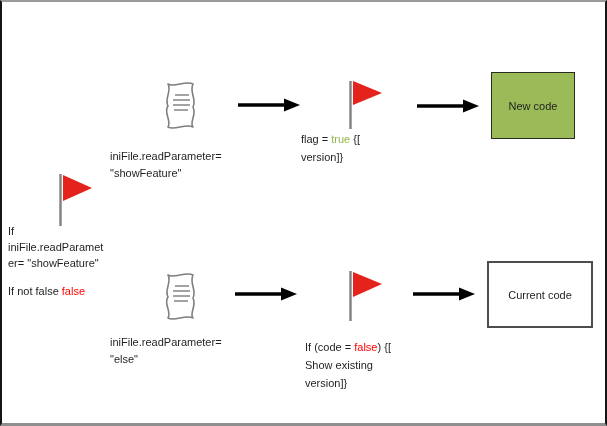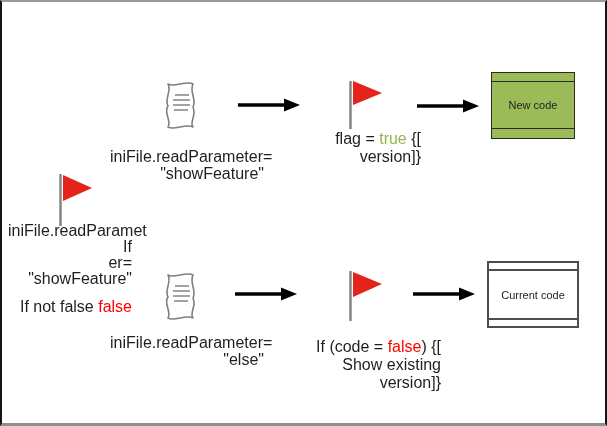--- a/index.html
+++ b/index.html
@@ -14,31 +14,31 @@
     background:#fff;
     border-top:2px solid #9a9a9a;
     border-bottom:3px solid #8f8f8f;
     border-left:2px solid #141414;
     border-right:2px solid #141414;
     overflow:hidden;
   }
   .abs { position:absolute; }
   .lbl {
     position:absolute;
-    font-size:16px;
+    font-size:11px;
     line-height:17px;
-    text-align:right;
+    text-align:left;
     color:#1f1f1f;
   }
   .cap { line-height:18px; }
   .note { line-height:16px; }
   .note .spacer { height:12px; }
   .node {
     position:absolute;
-    display:flex; flex-direction:column;
+    display:flex; 
     font-size:11px;
   }
   .node .band-top { border-bottom:1px solid #2a2a1e; }
   .node .band-bot { border-top:1px solid #2a2a1e; }
   .node .band-mid { flex:1; display:flex; align-items:center; justify-content:center; }
   .node.green {
     background:#9BBB59;
     border:1px solid #2a2a1e;
   }
   .node.white {
@@ -91,22 +91,22 @@
       <span>New code</span>
     </div>
     <div class="band-bot" style="height:10px"></div>
   </div>
 
   <svg class="abs" style="left:55px;top:171px" width="36" height="54" viewBox="0 0 36 54">
     <line x1="3.5" y1="1" x2="3.5" y2="53" stroke="#808080" stroke-width="2.4"></line>
     <polygon points="6,2 35,15 6,28" fill="#E3231C"></polygon>
   </svg>
   <div class="lbl note" style="left:6px;top:221px;width:124px">
+    <div><span>If</span></div>
     <div><span>iniFile.readParamet</span></div>
-    <div><span>If</span></div>
     <div><span>er= "showFeature"</span></div>
     <div class="spacer"></div>
     <div><span>If not false </span><span style="color: rgb(255, 0, 0);">false</span></div>
   </div>
 
   <svg class="abs" style="left:156px;top:268px" width="46" height="54" viewBox="0 0 46 54">
     <path d="M10,5 C16,9 28,1 35,5 C31,13 39,20 35,28 C39,36 31,43 35,48 C28,44 16,52 10,48 C14,41 5,34 10,27 C6,20 14,12 10,5 Z" fill="#ffffff" stroke="#7F7F7F" stroke-width="1.6" stroke-linejoin="round"></path>
     <line x1="17" y1="16" x2="31" y2="16" stroke="#8C8C8C" stroke-width="1.6"></line>
     <line x1="15" y1="21" x2="32" y2="21" stroke="#8C8C8C" stroke-width="1.6"></line>
     <line x1="15" y1="26" x2="32" y2="26" stroke="#8C8C8C" stroke-width="1.6"></line>
@@ -130,21 +130,21 @@
     <div><span>If (code = </span><span style="color: rgb(255, 0, 0);">false</span><span>) {[</span></div>
     <div><span>Show existing</span></div>
     <div><span>version]}</span></div>
   </div>
 
   <svg class="abs" style="left:411px;top:284px" width="62" height="16" viewBox="0 0 62 16">
     <line x1="0" y1="8" x2="48" y2="8" stroke="#000" stroke-width="3.4"></line>
     <polygon points="46,1.5 62,8 46,14.5" fill="#000"></polygon>
   </svg>
 
-  <div class="node white" style="left:485px;top:259px;width:92px;height:67px">
+  <div class="node white" style="left:485px;top:259px;width:106px;height:67px">
     <div class="band-top" style="height:8px"></div>
     <div class="band-mid">
       <span>Current code</span>
     </div>
     <div class="band-bot" style="height:8px"></div>
   </div>
 
 </div>
 
 </body></html>

